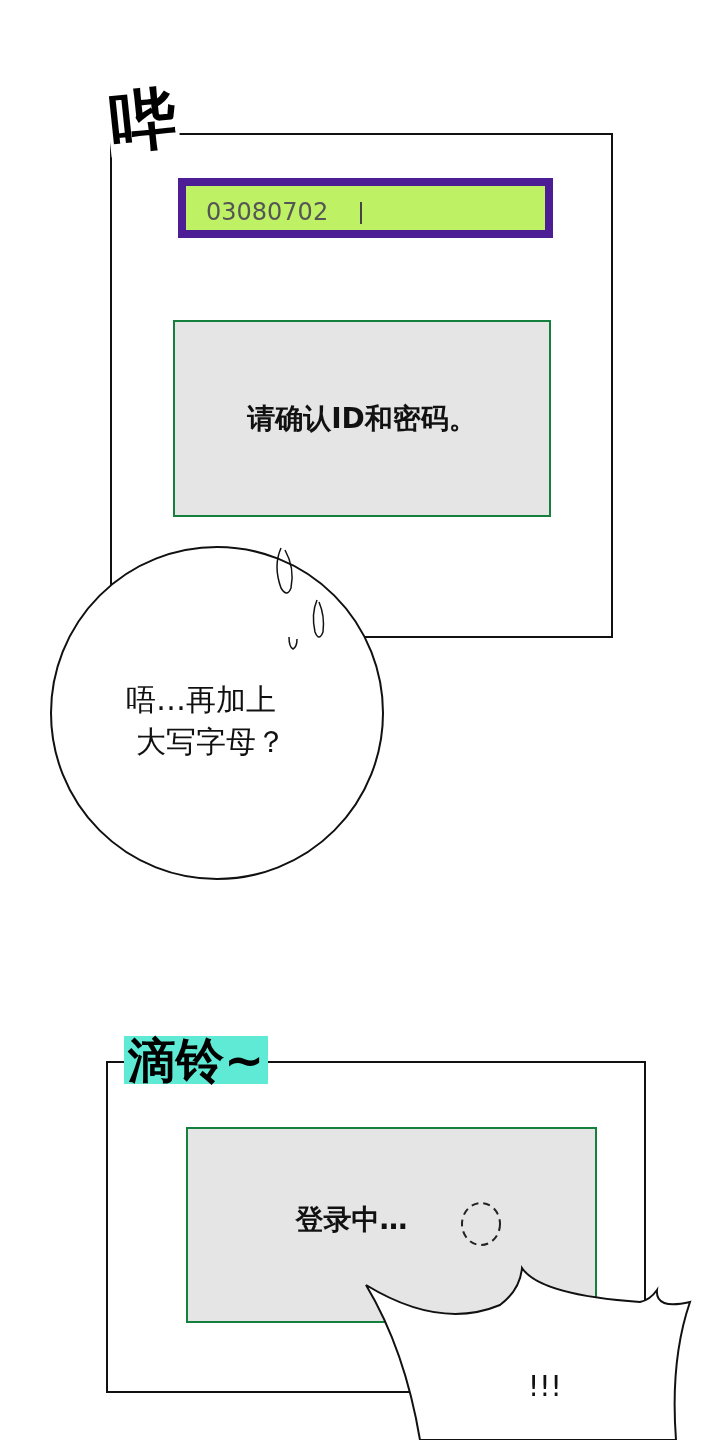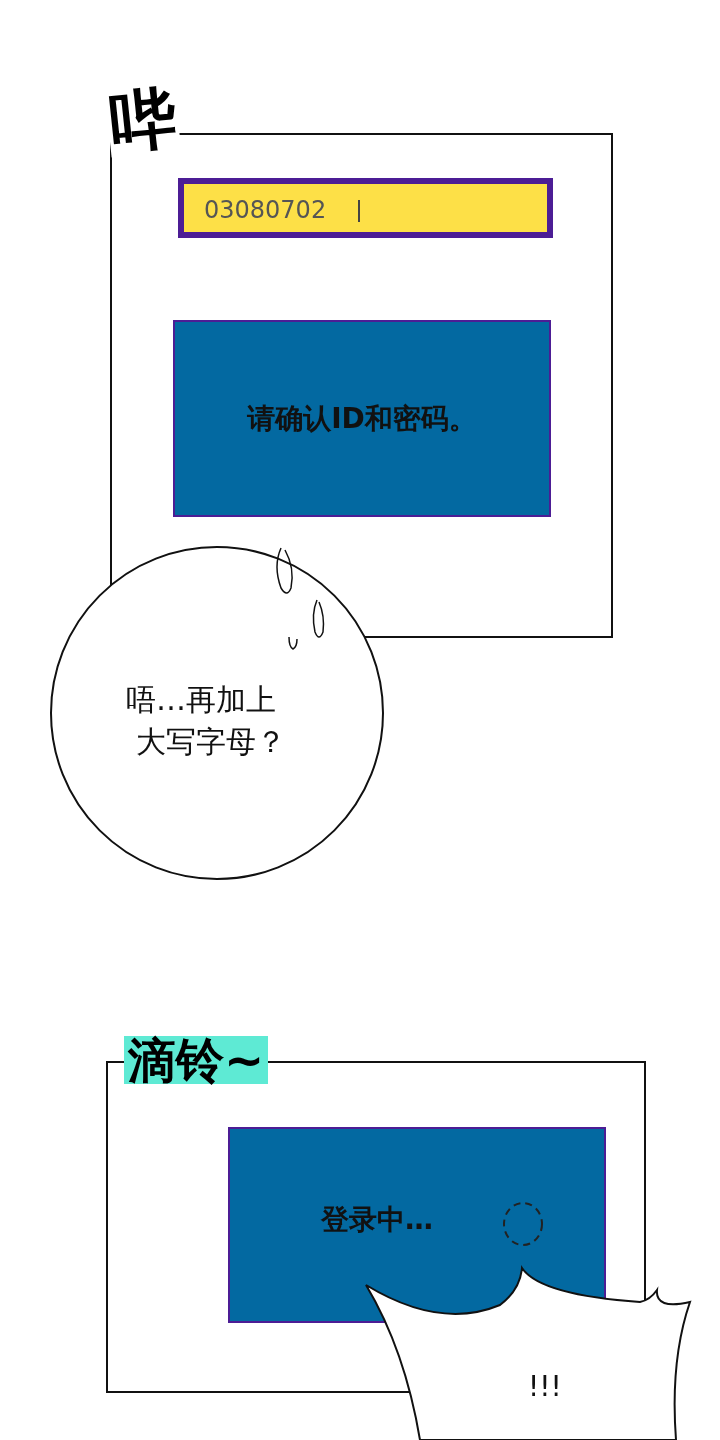--- a/index.html
+++ b/index.html
@@ -1,22 +1,22 @@
 <!DOCTYPE html>
 <html><head>
   <meta charset="utf-8">
   <style>
     html, body { margin: 0; padding: 0; background: #ffffff; }
     body { width: 720px; height: 1440px; position: relative; overflow: hidden; font-family: "DejaVu Sans", sans-serif; }
     .abs { position: absolute; }
     .panel { position: absolute; border: 2px solid #111; background: #fff; box-sizing: border-box; }
-    .input-box { position: absolute; border: 6px solid #4c1d95; background: #fde047; box-sizing: border-box; }
+    .input-box { position: absolute; border: 8px solid #4c1d95; background: #bef264; box-sizing: border-box; }
     .input-text { position: absolute; left: 20px; top: 12px; font-size: 24px; color: #555; letter-spacing: 0px; font-family: "DejaVu Sans", sans-serif; }
     .caret { position: absolute; left: 174px; top: 16px; width: 2px; height: 22px; background: #444; }
-    .dialog { position: absolute; background: #0369a1; border: 2px solid #4c1d95; box-sizing: border-box; }
+    .dialog { position: absolute; background: #e5e5e5; border: 2px solid #15803d; box-sizing: border-box; }
     .dialog-text { position: absolute; width: 100%; text-align: center; font-weight: bold; color: #111; font-size: 28px; }
     .sfx { position: absolute; font-weight: bold; color: #000; font-size: 52px; line-height: 1; }
     .bubble-text { position: absolute; font-weight: normal; color: #111; font-size: 30px; line-height: 40px; white-space: pre; }
   </style>
 </head>
 <body>
 
 <div class="panel" style="left:110px; top:133px; width:503px; height:505px;">
   <div class="input-box" style="left:66px; top:43px; width:375px; height:60px;">
     <span class="input-text">03080702</span>
@@ -33,21 +33,21 @@
   <circle cx="217" cy="713" r="166" fill="#ffffff" stroke="#111" stroke-width="2"></circle>
 
   <path d="M281 548 q-8 18 0 40 q6 10 10 0 q4 -20 -6 -38" fill="none" stroke="#111" stroke-width="1.5"></path>
   <path d="M317 600 q-6 14 -2 32 q4 10 8 0 q2 -16 -4 -30" fill="none" stroke="#111" stroke-width="1.5"></path>
   <path d="M289 637 q0 10 4 12 q4 -2 4 -10" fill="none" stroke="#111" stroke-width="1.5"></path>
 </svg>
 <div class="bubble-text" style="left:126px; top:680px;">唔…再加上</div>
 <div class="bubble-text" style="left:136px; top:722px;">大写字母？</div>
 
 <div class="panel" style="left:106px; top:1061px; width:540px; height:332px;">
-  <div class="dialog" style="left:78px; top:64px; width:378px; height:196px;margin-left:42px;">
+  <div class="dialog" style="left:78px; top:64px; width:411px; height:196px;">
     <div class="dialog-text" style="top:72px; left:-40px; width:100%;">登录中…</div>
     <svg class="abs" style="left:270px; top:72px;" width="46" height="46" viewBox="0 0 46 46">
       <ellipse cx="23" cy="23" rx="19" ry="21" fill="none" stroke="#222" stroke-width="2" stroke-dasharray="7 5"></ellipse>
     </svg>
   </div>
 </div>
 
 <div class="sfx" style="left:124px; top:1036px; font-size:48px; background:#5eead4; padding:0 4px;">滴铃~</div>
 
 <svg class="abs" style="left:0; top:0;" width="720" height="1440" viewBox="0 0 720 1440">

